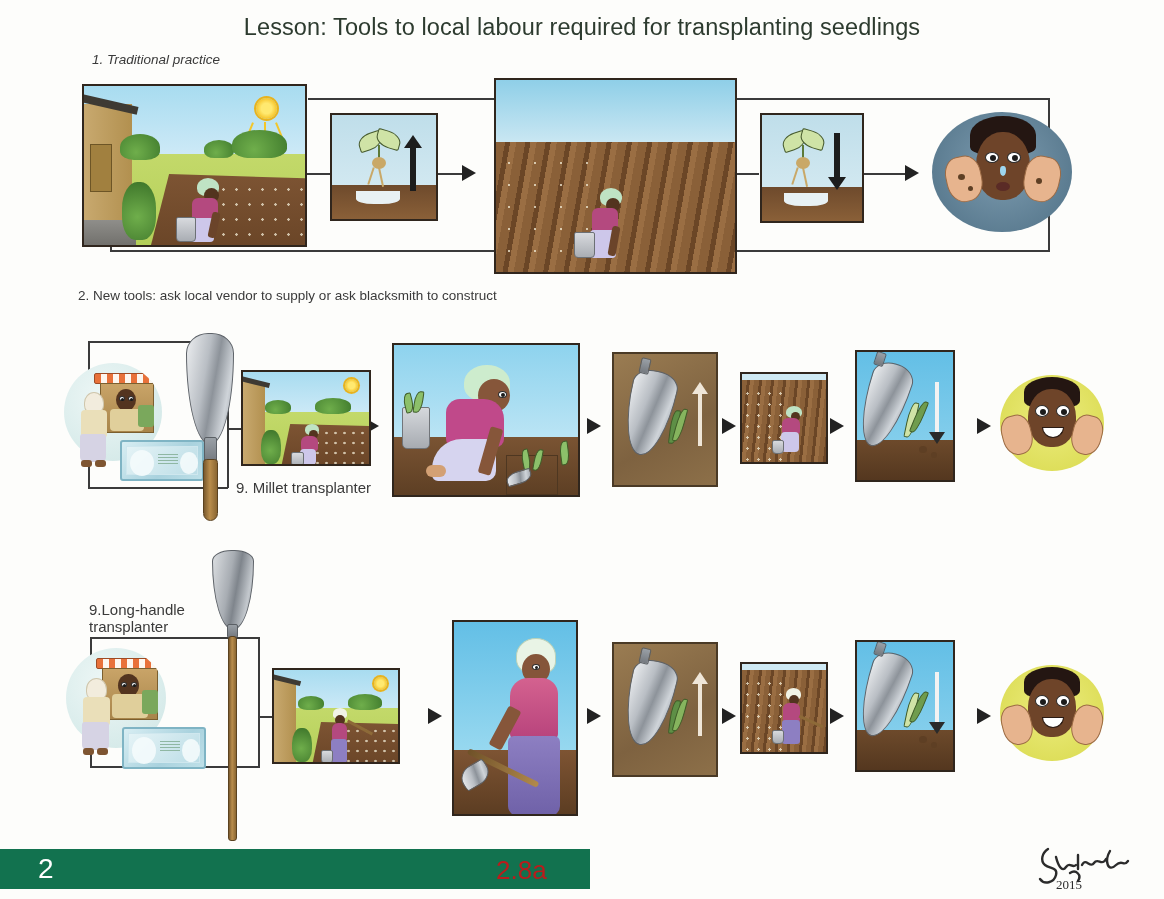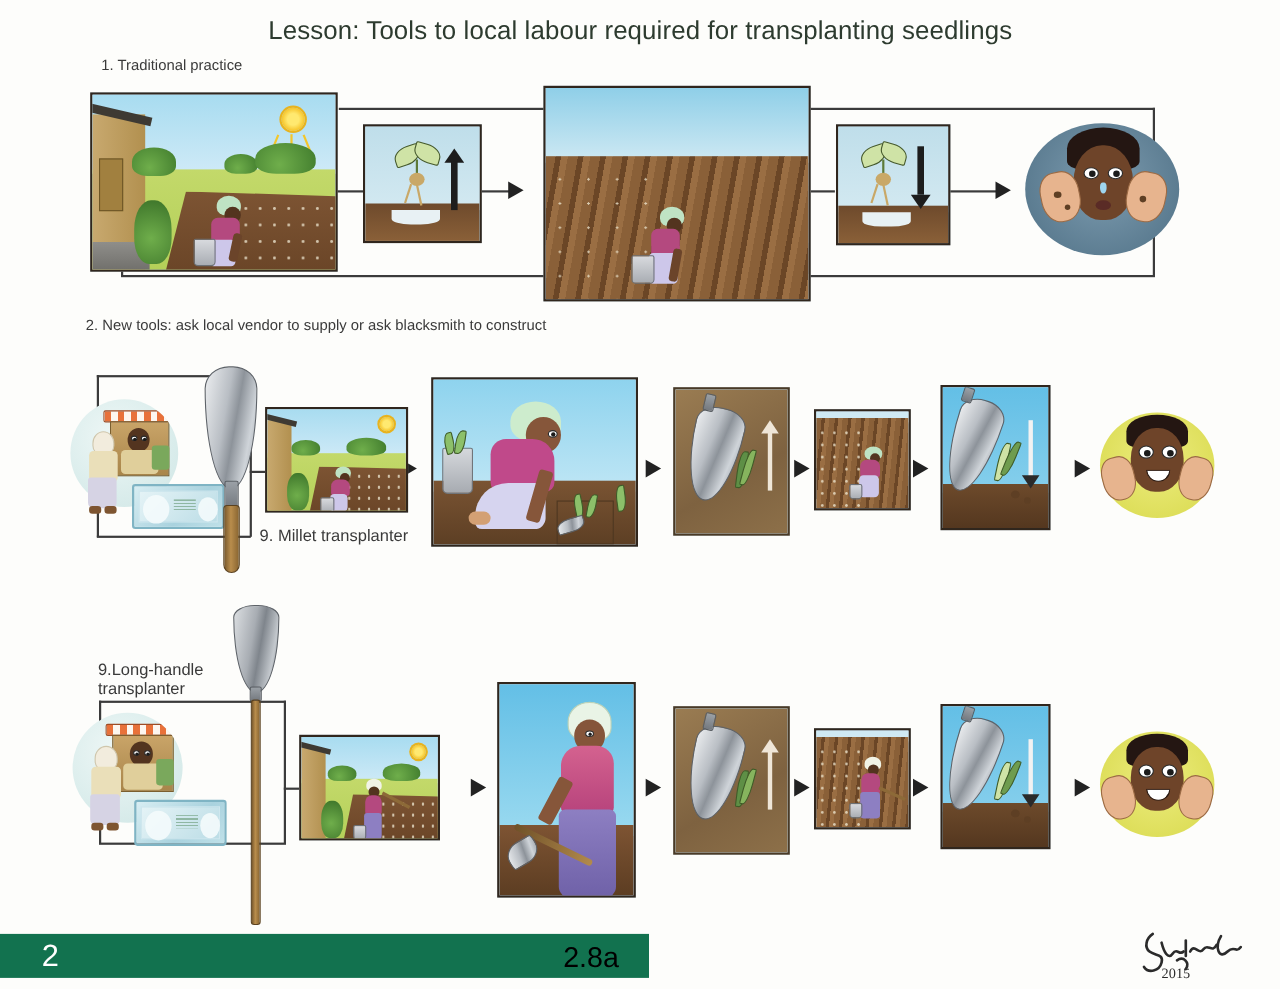--- a/index.html
+++ b/index.html
@@ -9,32 +9,32 @@
     background:#fdfdfb;
     font-family:"Liberation Sans", sans-serif;
     color:#303030;
   }
   
   #slide-title{
     position:absolute; left:0; top:14px; width:1164px; text-align:center;
     font-size:23.5px; color:#2d3b2f; letter-spacing:.1px; white-space:nowrap;
   }
   .step-label{ position:absolute; font-size:13.5px; color:#3a3a3a; white-space:nowrap; }
-  #label-1{ left:92px; top:52px; }
+  #label-1{ left:92px; top:52px;font-style:italic; }
   #label-2{ left:78px; top:288px; }
   #label-3{ left:236px; top:479px; font-size:15px; }
   #label-4{ left:89px; top:601px; font-size:15px; line-height:1.15; white-space:normal; width:160px;}
 
   
   #footer-bar{
     position:absolute; left:0; top:849px; width:590px; height:40px;
     background:#12724f;
   }
   #page-number{ position:absolute; left:38px; top:853px; font-size:28px; color:#fff; }
-  #section-number{ position:absolute; left:512px; top:855px; font-size:26px; color:#000000; }
+  #section-number{ position:absolute; left:496px; top:855px; font-size:26px; color:#b91c1c; }
   #credits{
     position:absolute; left:672px; top:851px; width:358px; text-align:right;
     font-size:13.2px; color:#4a4a4a; line-height:1.45;
   }
   #signature{ position:absolute; left:1032px; top:843px; width:110px; height:56px; }
 
   
   .conn{ position:absolute; background:#3b3b3b; }
   .conn.h{ height:1.5px; }
   .conn.v{ width:1.5px; }

